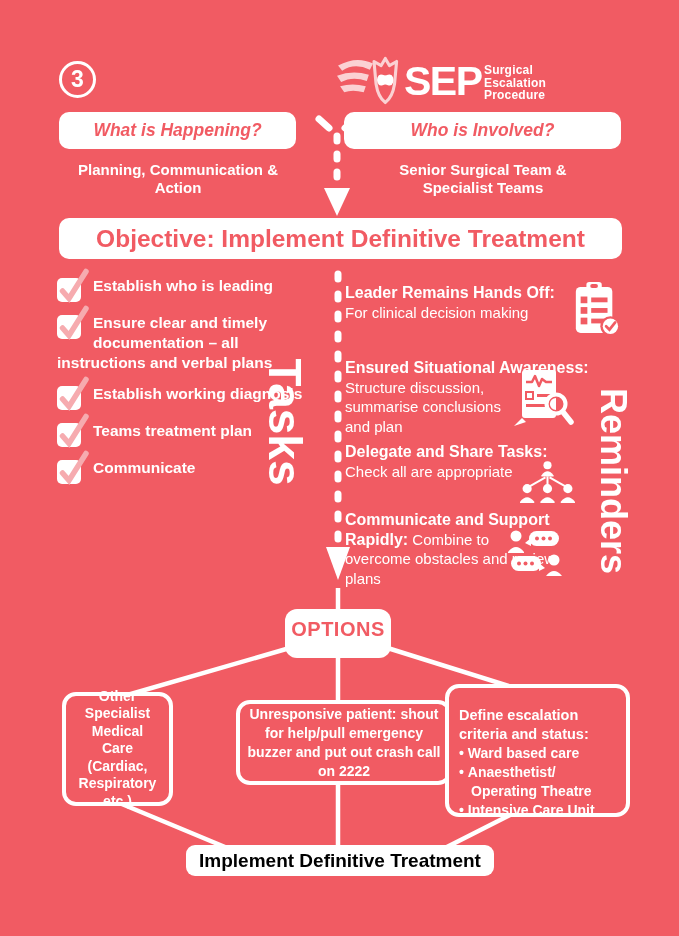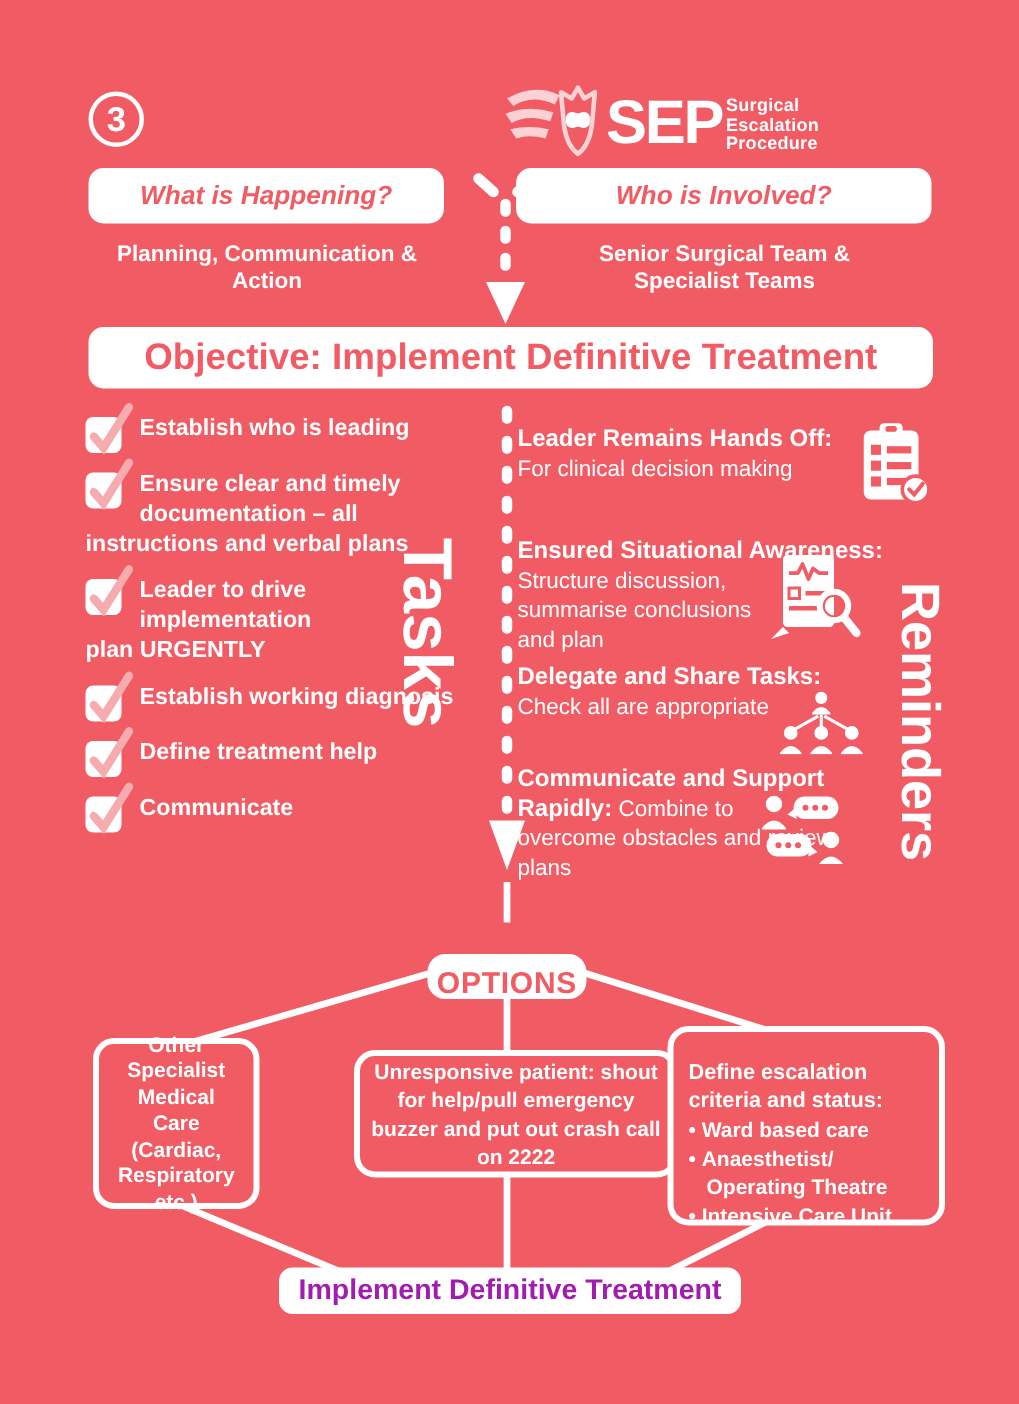--- a/index.html
+++ b/index.html
@@ -55,34 +55,34 @@
   #icon-delegate{left:519px;top:460px;width:57px;height:43px;}
   #icon-chat{left:507px;top:526px;width:58px;height:50px;}
 
   
   .connector{pointer-events:none;}
   #y-connector{left:305px;top:112px;width:64px;height:110px;}
   #mid-arrow{left:322px;top:270px;width:32px;height:350px;}
   #flow-lines{left:0;top:600px;width:679px;height:336px;}
 
   
-  #options-hub{left:285px;top:636px;width:106px;height:30px;background:#fff;border-radius:12px;
+  #options-hub{left:285px;top:609px;width:106px;height:49px;background:#fff;border-radius:12px;
     color:#F15B63;font-size:20px;font-weight:700;letter-spacing:.5px;text-align:center;line-height:40px;z-index:2;}
   .opt-box{border:4px solid #fff;border-radius:14px;background:#F15B63;z-index:2;
     font-weight:700;color:#fff;}
   #opt-box-1{left:62px;top:692px;width:111px;height:114px;font-size:14px;line-height:17.5px;
     text-align:center;display:flex;align-items:center;justify-content:center;padding:4px 18px;}
   #opt-box-2{left:207px;top:700px;width:216px;height:85px;font-size:14px;line-height:19px;
     text-align:center;display:flex;align-items:center;justify-content:center;padding:4px 6px;margin-left:29px;}
   #opt-box-3{left:445px;top:684px;width:185px;height:133px;font-size:14.5px;line-height:19px;
     text-align:left;padding:18px 6px 6px 10px;}
   #opt-box-3 .bullet{padding-left:12px;text-indent:-12px;font-size:14px;}
   #opt-box-3 .bullet::before{content:"\2022\00a0";}
   #result-banner{left:186px;top:845px;width:308px;height:31px;background:#fff;border-radius:9px;z-index:2;
-    color:#a21caf;font-size:19px;font-weight:700;text-align:center;line-height:31px;}
+    color:#000000;font-size:19px;font-weight:700;text-align:center;line-height:31px;}
 </style>
 </head>
 <body>
 
 <div id="poster">
 
   <div class="abs" id="step-circle"><span>3</span></div>
 
   <svg class="abs" id="logo-icon" viewBox="0 0 74 54">
     <g fill="rgba(255,255,255,0.72)">
@@ -125,37 +125,31 @@
         <rect x="0" y="3" width="24" height="24" rx="5" fill="#fff"></rect>
         <path d="M5.5,16 L12,23.5 L29,-3.5" fill="none" stroke="#F6ABAF" stroke-width="5.5" stroke-linecap="round"></path>
       </svg><span>Establish who is leading</span>
     </div>
     <div class="task">
       <svg class="cb" viewBox="0 0 27 27">
         <rect x="0" y="3" width="24" height="24" rx="5" fill="#fff"></rect>
         <path d="M5.5,16 L12,23.5 L29,-3.5" fill="none" stroke="#F6ABAF" stroke-width="5.5" stroke-linecap="round"></path>
       </svg><span>Ensure clear and timely documentation – all instructions and verbal plans</span>
     </div>
-    <div class="task narrow">
-      <svg class="cb" viewBox="0 0 27 27">
-        <rect x="0" y="3" width="24" height="24" rx="5" fill="#fff"></rect>
-        <path d="M5.5,16 L12,23.5 L29,-3.5" fill="none" stroke="#F6ABAF" stroke-width="5.5" stroke-linecap="round"></path>
-      </svg><span>Leader to drive implementation plan URGENTLY</span>
-    </div>
     <div class="task">
       <svg class="cb" viewBox="0 0 27 27">
         <rect x="0" y="3" width="24" height="24" rx="5" fill="#fff"></rect>
         <path d="M5.5,16 L12,23.5 L29,-3.5" fill="none" stroke="#F6ABAF" stroke-width="5.5" stroke-linecap="round"></path>
       </svg><span>Establish working diagnosis</span>
     </div>
     <div class="task">
       <svg class="cb" viewBox="0 0 27 27">
         <rect x="0" y="3" width="24" height="24" rx="5" fill="#fff"></rect>
         <path d="M5.5,16 L12,23.5 L29,-3.5" fill="none" stroke="#F6ABAF" stroke-width="5.5" stroke-linecap="round"></path>
-      </svg><span>Define treatment help</span>
+      </svg><span>Teams treatment plan</span>
     </div>
     <div class="task">
       <svg class="cb" viewBox="0 0 27 27">
         <rect x="0" y="3" width="24" height="24" rx="5" fill="#fff"></rect>
         <path d="M5.5,16 L12,23.5 L29,-3.5" fill="none" stroke="#F6ABAF" stroke-width="5.5" stroke-linecap="round"></path>
       </svg><span>Communicate</span>
     </div>
   </div>
   <div class="abs" id="tasks-vertical">Tasks</div>
 

